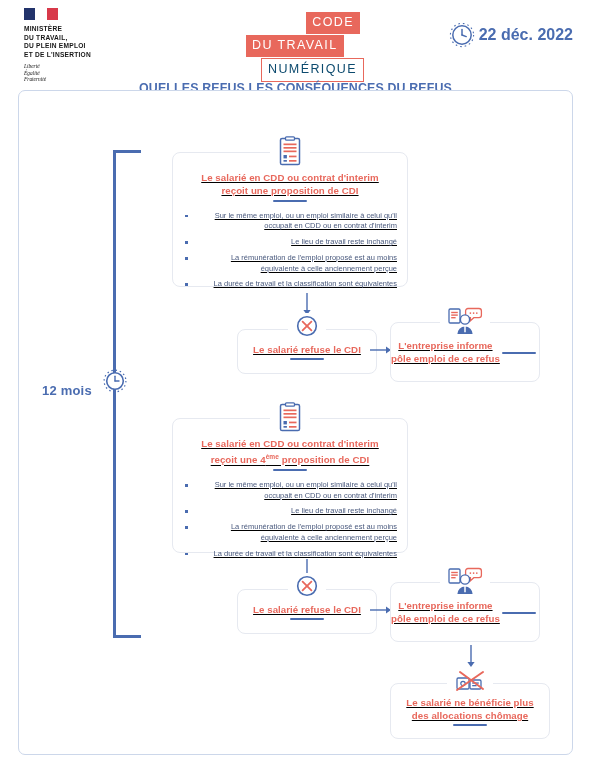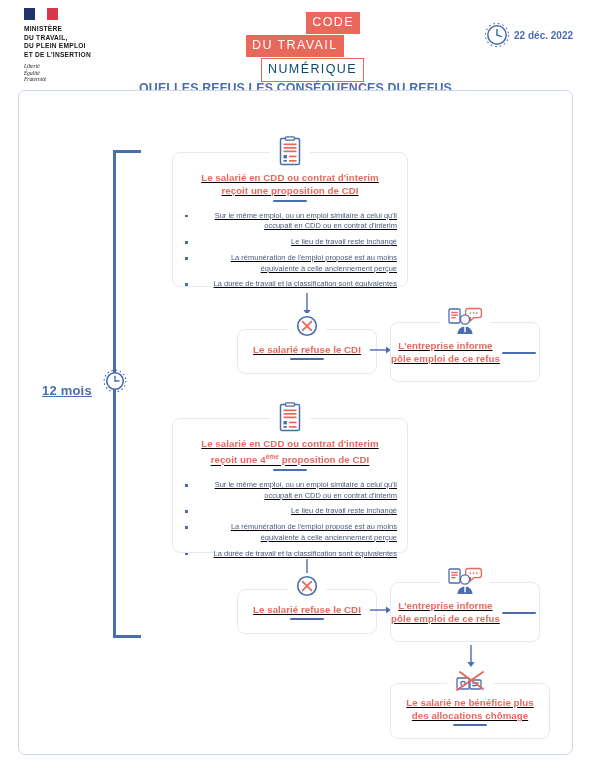--- a/index.html
+++ b/index.html
@@ -36,21 +36,21 @@
   }
   .cdtn-outline { background: transparent; border: 1.4px solid #e8685c; color: #0c4a6e; }
   .r1 { justify-content: flex-end; padding-right: 6px; }
   .r2 { justify-content: flex-start; }
   .r3 { justify-content: flex-end; padding-right: 2px; }
 
   .date-wrap {
     position: absolute; right: 18px; top: 22px;
     display: flex; align-items: center; gap: 4px;
   }
-  .date-text { color: #4a6cb0; font-size: 10px; font-weight: 600; }
+  .date-text { color: #4a6cb0; font-size: 16px; font-weight: 600; }
 
   
   .frame {
     position: absolute; left: 18px; top: 90px;
     width: 555px; height: 665px;
     border: 1.4px solid #ccd7ea; border-radius: 7px; background: #fff;
   }
 
   
   .title-wrap {
@@ -69,21 +69,21 @@
     position: absolute; left: 0; top: 0; width: 3.4px; height: 488px; background: #4a6cb0;
   }
   .bracket .cap-top, .bracket .cap-bot {
     position: absolute; left: 0; width: 28px; height: 3.4px; background: #4a6cb0;
   }
   .bracket .cap-top { top: 0; }
   .bracket .cap-bot { bottom: 0; }
   .clock-node { position: absolute; left: -11px; top: 218px; }
   .mois-label {
     position: absolute; left: 42px; top: 383px;
-    color: #4a6cb0; font-size: 13px; font-weight: bold; letter-spacing: 0.2px; text-decoration: underline;
+    color: #4a6cb0; font-size: 13px; font-weight: bold; letter-spacing: 0.2px;
   }
 
   
   .card {
     position: absolute; background: #ffffff;
     border: 1.3px solid #e6e9f0; border-radius: 8px; text-decoration: underline;
   }
   .card-icon {
     position: absolute; left: 50%; transform: translateX(-50%);
     top: -17px; background: #fff; padding: 0 6px; line-height: 0;

